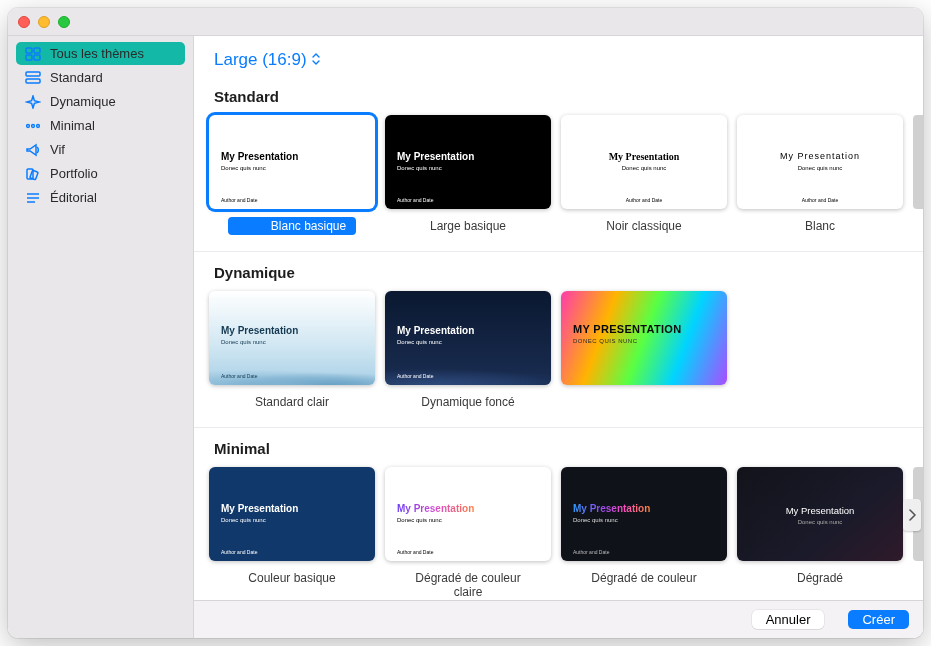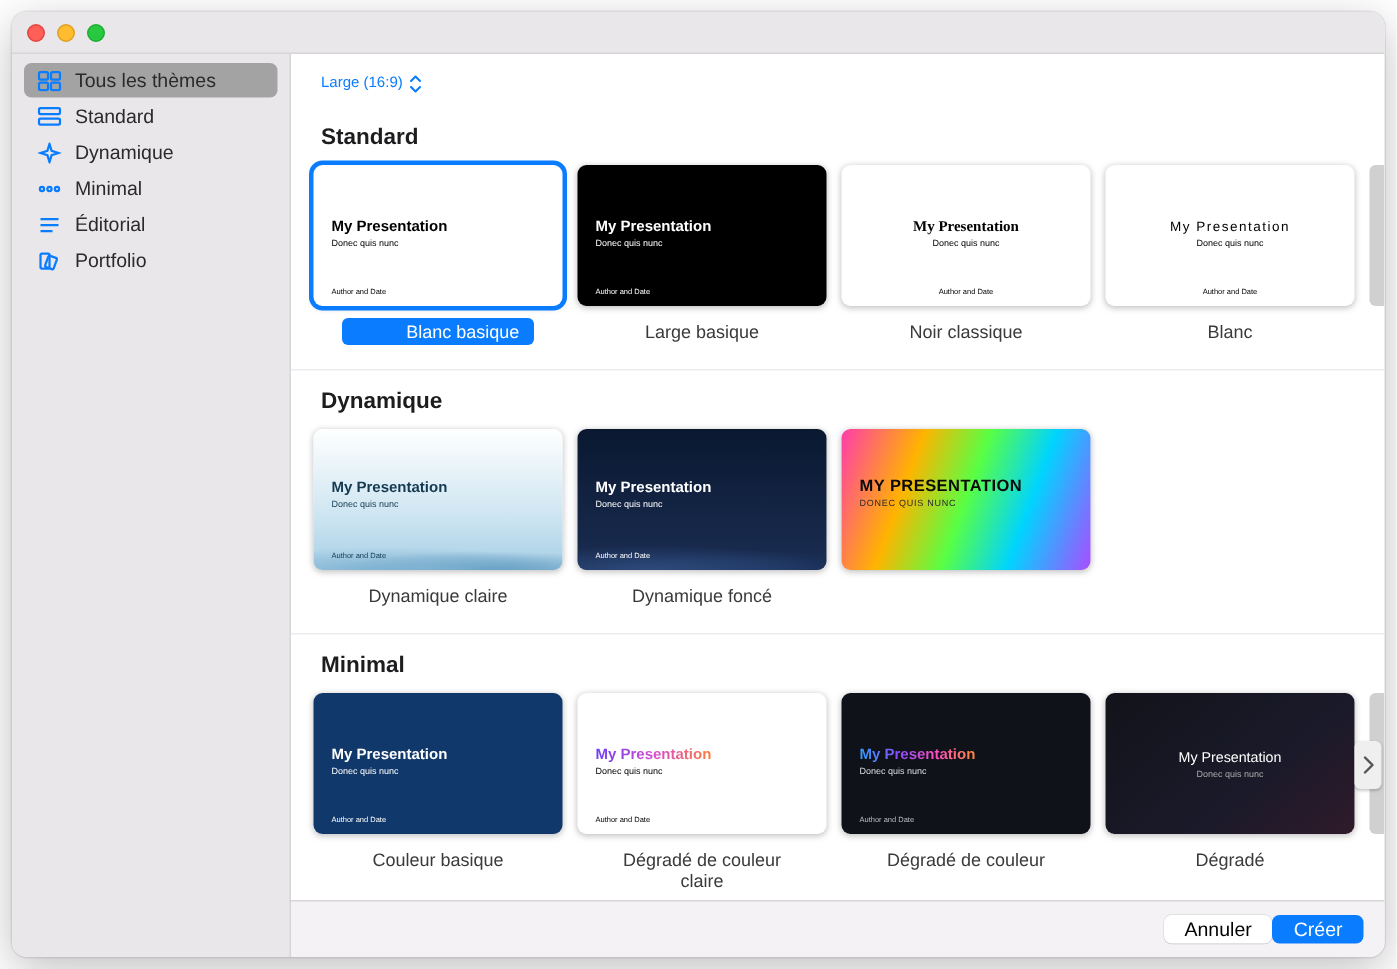--- a/index.html
+++ b/index.html
@@ -50,41 +50,41 @@
   .sidebar-item {
     display: flex;
     align-items: center;
     gap: 8px;
     padding: 4px 8px;
     border-radius: 5px;
     font-size: 13px;
     color: #2a2a2a;
     cursor: default;
   }
-  .sidebar-item.selected { background: #a3a3a3; }
+  .sidebar-item.selected { background: #14b8a6; }
   .sidebar-icon { width: 18px; height: 14px; display: flex; align-items: center; justify-content: center; }
   .sidebar-icon svg { width: 16px; height: 14px; }
   .sidebar-icon .st { stroke: #0a7cff; stroke-width: 1.5; fill: none; }
   .main {
     flex: 1;
     display: flex;
     flex-direction: column;
     min-width: 0;
     background: #fff;
   }
   .header {
     display: flex;
     align-items: center;
     justify-content: space-between;
     padding: 14px 20px 6px 20px;
   }
   .header h1 { font-size: 24px; font-weight: 700; color: #1d1d1f; }
   .aspect {
     color: #0a7cff;
-    font-size: 10px;
+    font-size: 17px;
     display: flex;
     align-items: flex-start;
     gap: 4px;
     cursor: default;
   }
   .aspect svg { width: 10px; height: 12px; }
   .scroll {
     flex: 1;
     overflow-y: auto;
     overflow-x: hidden;
@@ -154,21 +154,21 @@
     border-radius: 4px 0 0 4px;
   }
   .section-divider { border-top: 1px solid #eceaee; margin-top: 16px; margin-left: -20px; }
   .footer {
     height: 38px;
     border-top: 1px solid #d7d5d8;
     background: #f4f2f5;
     display: flex;
     align-items: center;
     justify-content: flex-end;
-    gap: 0;
+    gap: 24px;
     padding: 0 14px;
     flex-shrink: 0;
   }
   .btn {
     font-size: 13px;
     padding: 2px 14px;
     border-radius: 5px;
     border: none;
     cursor: default;
     background: #fff;
@@ -277,35 +277,44 @@
               <circle class="st" cx="3" cy="7" r="1.4"></circle>
               <circle class="st" cx="8" cy="7" r="1.4"></circle>
               <circle class="st" cx="13" cy="7" r="1.4"></circle>
             </svg>
           </span>
           <span>Minimal</span>
         </div>
         <div class="sidebar-item">
           <span class="sidebar-icon">
             <svg viewBox="0 0 16 14">
+              <path class="st" d="M2 6 L2 8 L5 8 L11 12 L11 2 L5 6 Z"></path>
+              <path class="st" d="M12 4 A4 4 0 0 1 12 10"></path>
+            </svg>
+          </span>
+          <span>Vif</span>
+        </div>
+        <div class="sidebar-item">
+          <span class="sidebar-icon">
+            <svg viewBox="0 0 16 14">
+              <rect class="st" x="2" y="2" width="6" height="10" rx="1"></rect>
+              <rect class="st" x="6" y="4" width="6" height="8" rx="1" transform="rotate(20 9 8)"></rect>
+            </svg>
+          </span>
+          <span>Portfolio</span>
+        </div>
+        <div class="sidebar-item">
+          <span class="sidebar-icon">
+            <svg viewBox="0 0 16 14">
               <line class="st" x1="2" y1="3" x2="14" y2="3"></line>
               <line class="st" x1="2" y1="7" x2="14" y2="7"></line>
               <line class="st" x1="2" y1="11" x2="10" y2="11"></line>
             </svg>
           </span>
           <span>Éditorial</span>
-        </div>
-        <div class="sidebar-item">
-          <span class="sidebar-icon">
-            <svg viewBox="0 0 16 14">
-              <rect class="st" x="2" y="2" width="6" height="10" rx="1"></rect>
-              <rect class="st" x="6" y="4" width="6" height="8" rx="1" transform="rotate(20 9 8)"></rect>
-            </svg>
-          </span>
-          <span>Portfolio</span>
         </div>
       </div>
     <div class="main">
       <div class="header">
         <div class="aspect">
           <span>Large (16:9)</span>
           <span>
             <svg viewBox="0 0 10 12">
                 <path d="M2 4 L5 1 L8 4 M2 8 L5 11 L8 8" stroke="#0a7cff" stroke-width="1.4" fill="none" stroke-linecap="round" stroke-linejoin="round"></path>
               </svg>
@@ -351,21 +360,21 @@
           </div>
           <div class="section-divider"></div>
           <div class="section-title">Dynamique</div>
           <div class="row">
             <div class="card">
               <div class="thumb t-dynclair">
                 <div class="thumb-title">My Presentation</div>
                 <div class="thumb-sub">Donec quis nunc</div>
                 <div class="thumb-footer">Author and Date</div>
               </div>
-              <div class="caption">Dynamique claire</div>
+              <div class="caption">Standard clair</div>
             </div>
             <div class="card">
               <div class="thumb t-dynfonce">
                 <div class="thumb-title">My Presentation</div>
                 <div class="thumb-sub">Donec quis nunc</div>
                 <div class="thumb-footer">Author and Date</div>
               </div>
               <div class="caption">Dynamique foncé</div>
             </div>
             <div class="card">

